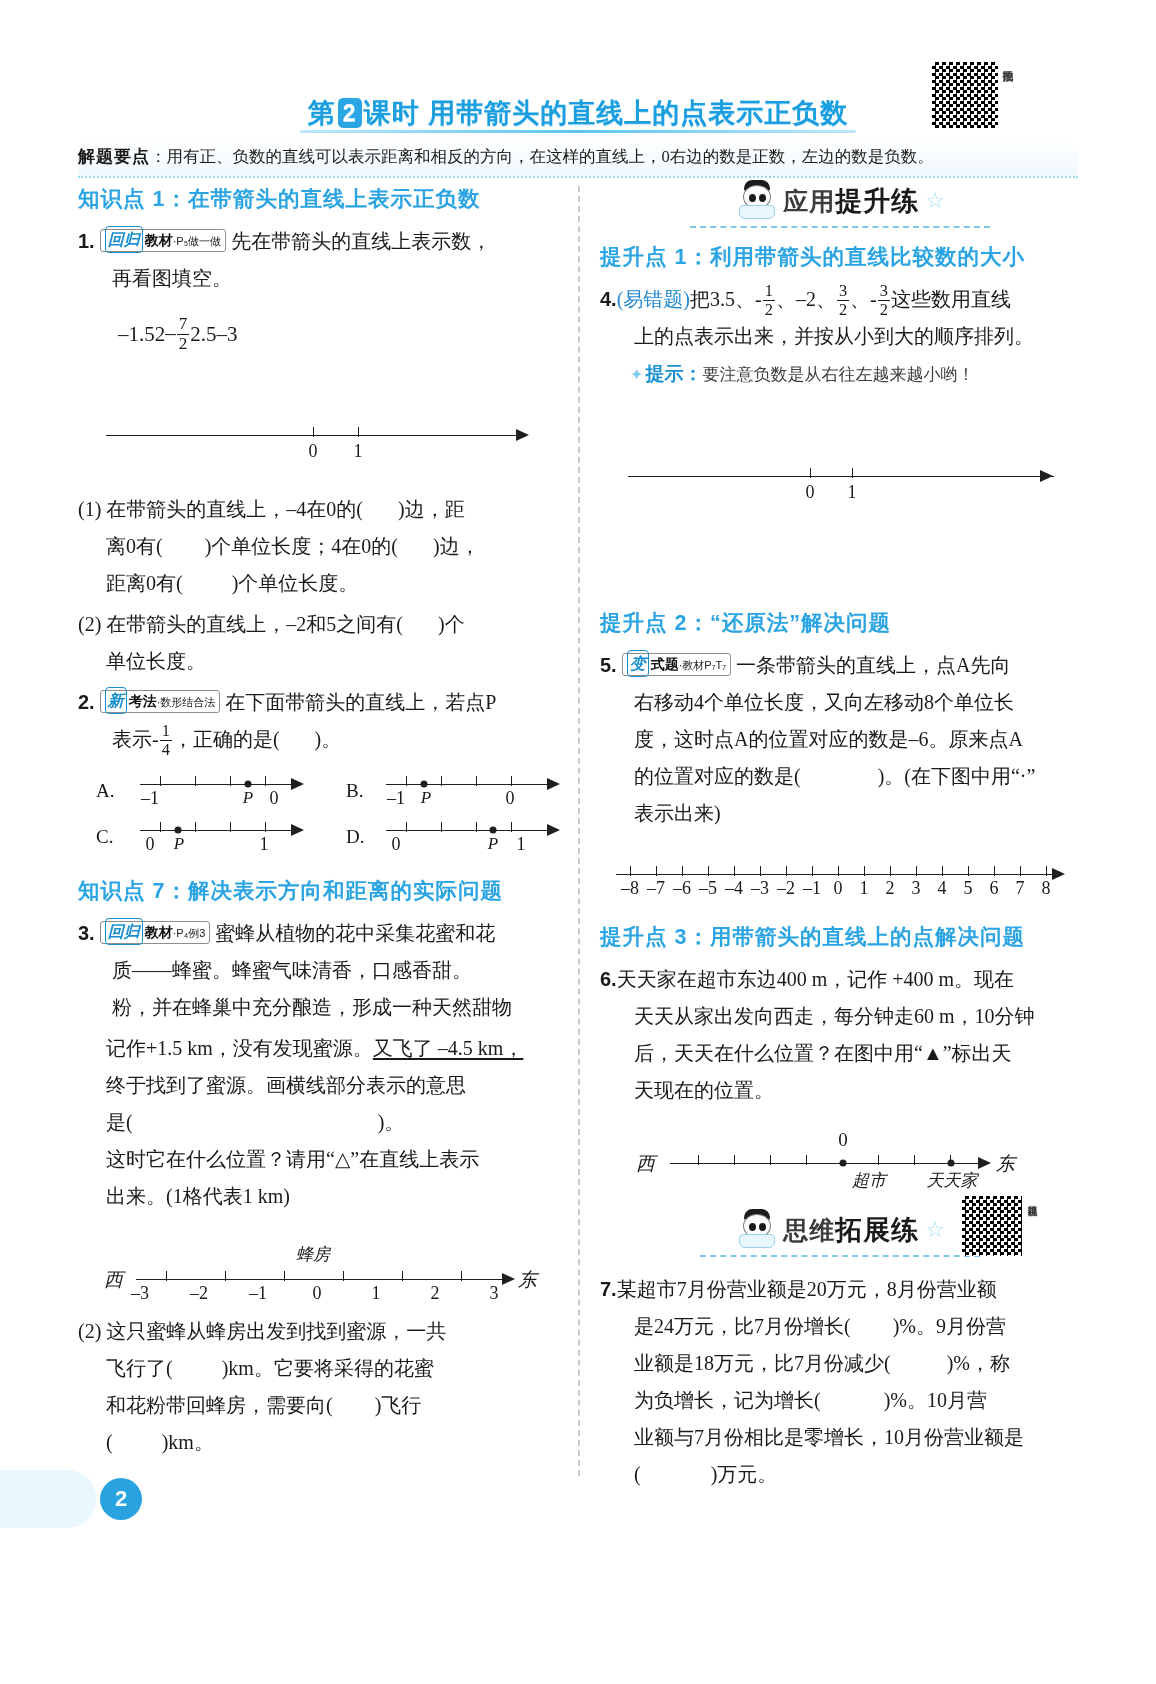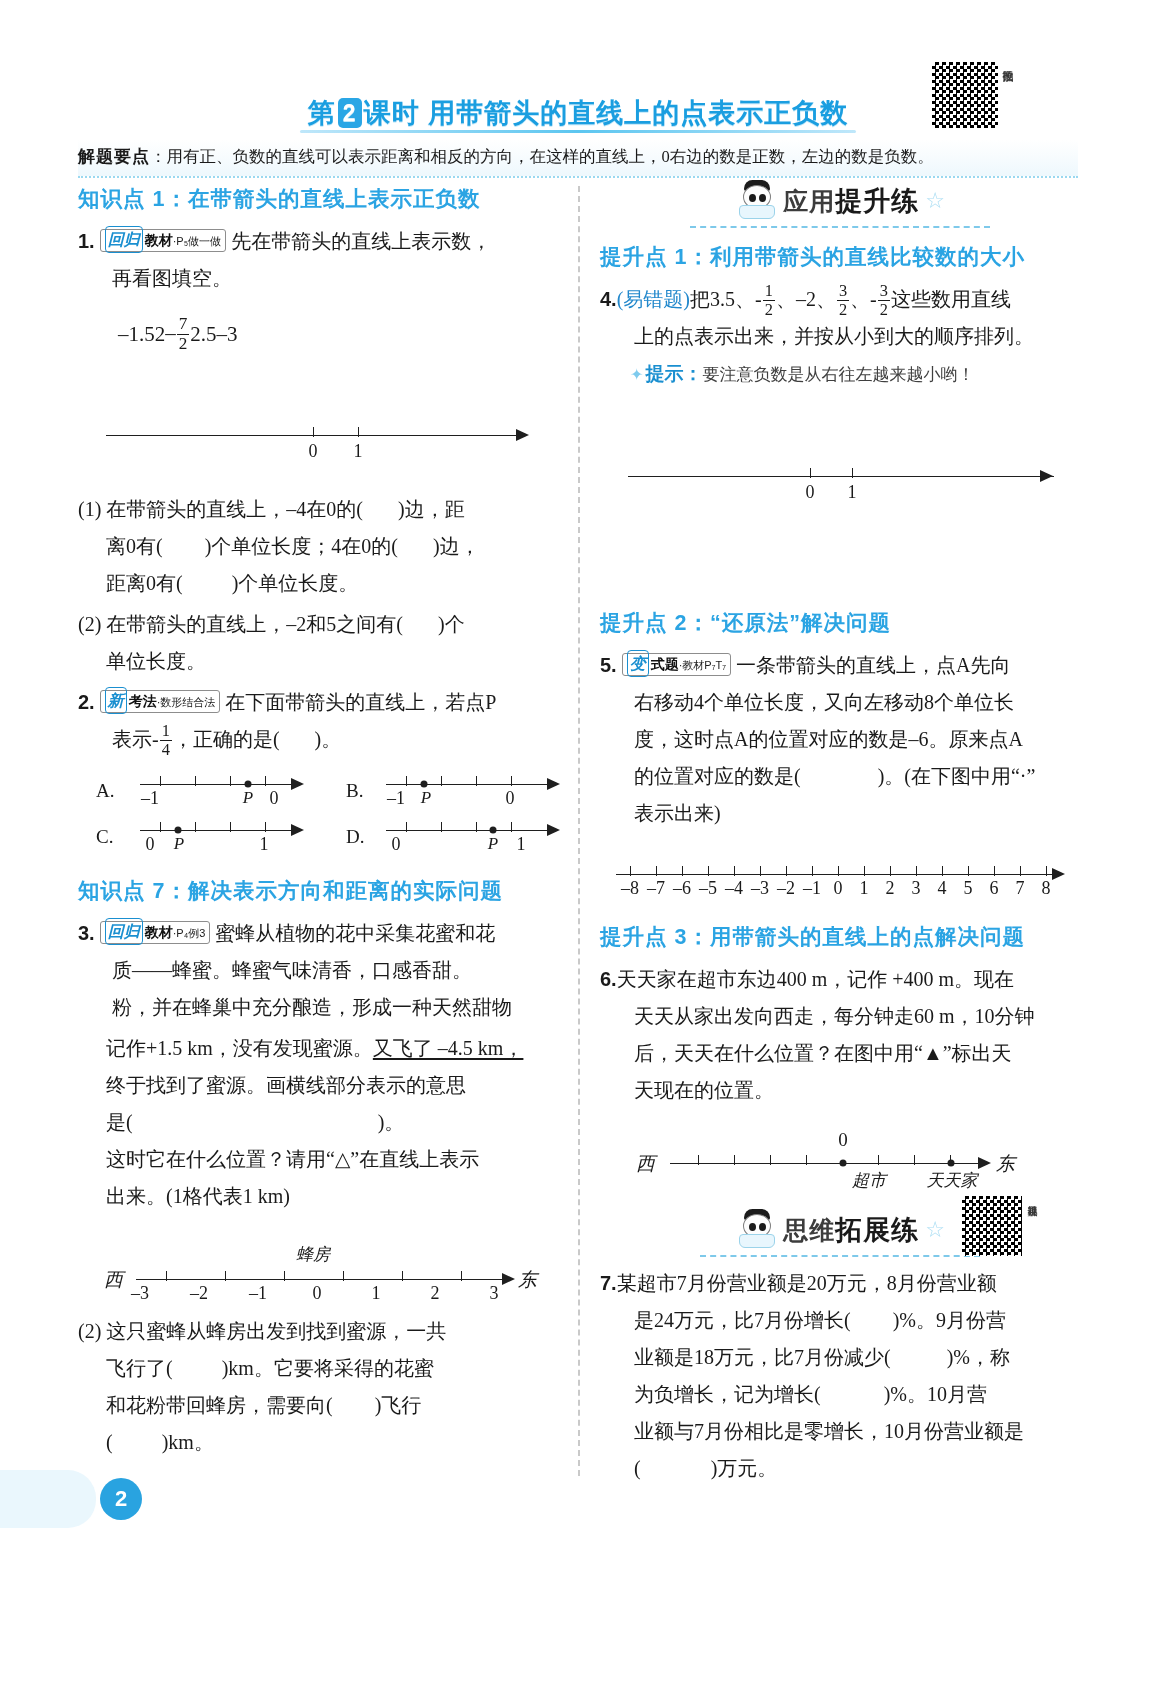--- a/index.html
+++ b/index.html
@@ -427,21 +427,21 @@
     </div>
 
     <div class="sec-head" style="margin-top:4px;">
       <span class="mascot">
         <span class="hair"></span><span class="face"></span>
         <span class="eye l"></span><span class="eye r"></span><span class="body"></span>
       </span><span class="tx"><span>思维</span><b>拓展练</b></span><span class="star">☆</span>
       <span class="dash" style="width:280px;"></span>
     </div>
 
-    <div class="q" style="">
+    <div class="q" style="margin-top:6px;">
       <span class="idx">7.</span><span>某超市7月份营业额是20万元，8月份营业额</span>
       <div class="indent2"><span>是24万元，比7月份增长(</span><span class="paren">&nbsp;&nbsp;&nbsp;&nbsp;&nbsp;&nbsp;</span><span>)%。9月份营</span></div>
       <div class="indent2"><span>业额是18万元，比7月份减少(</span><span class="paren">&nbsp;&nbsp;&nbsp;&nbsp;&nbsp;&nbsp;&nbsp;&nbsp;</span><span>)%，称</span></div>
       <div class="indent2"><span>为负增长，记为增长(</span><span class="paren">&nbsp;&nbsp;&nbsp;&nbsp;&nbsp;&nbsp;&nbsp;&nbsp;&nbsp;</span><span>)%。10月营</span></div>
       <div class="indent2">业额与7月份相比是零增长，10月份营业额是</div>
       <div class="indent2"><span>(</span><span class="paren">&nbsp;&nbsp;&nbsp;&nbsp;&nbsp;&nbsp;&nbsp;&nbsp;&nbsp;&nbsp;</span><span>)万元。</span></div>
     </div>
   </div>
 
   <div class="qr br"></div>

